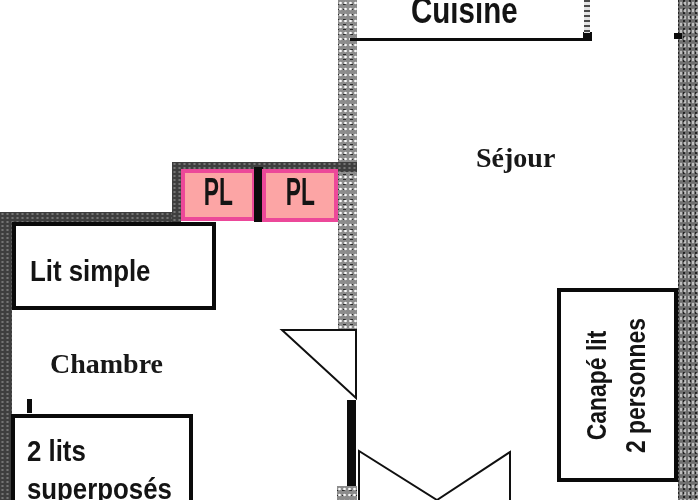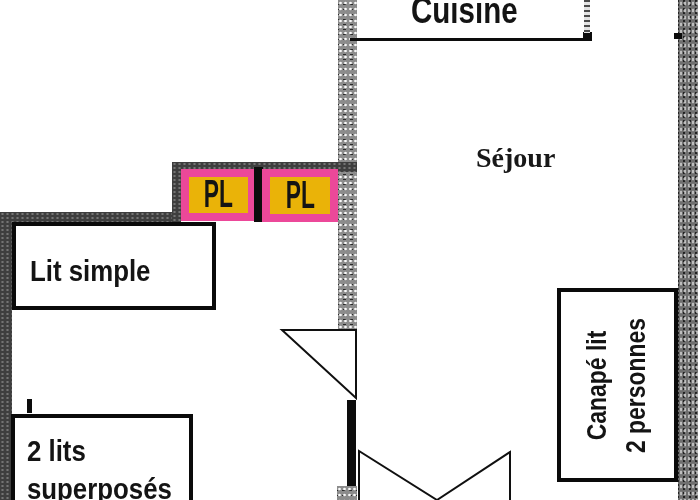--- a/index.html
+++ b/index.html
@@ -29,22 +29,22 @@
       radial-gradient(rgba(15,15,15,.8) 1px, transparent 1.3px);
     background-size:4px 7px,6px 4px;
     background-position:1px 0,3px 3px;
   }
   .blackfill{background:#0c0c0c;}
   
   .box{
     position:absolute;background:#fff;border:4px solid #0a0a0a;box-sizing:border-box;
   }
   .thinbox{
-    position:absolute;background:#eab308;border:8px solid #ec4899;box-sizing:border-box;
-    display:flex;align-items:flex-end;justify-content:center;
+    position:absolute;background:#fca5a5;border:4px solid #ec4899;box-sizing:border-box;
+    display:flex;align-items:flex-start;justify-content:center;
   }
   
   .lbl-bold{font-weight:bold;color:#141414;white-space:nowrap;}
   .lbl-serif{
     font-family:"Liberation Serif","DejaVu Serif",serif;
     font-weight:bold;color:#181818;white-space:nowrap;
   }
   .cond{display:inline-block;transform:scaleX(.82);transform-origin:left center;}
   .cond-c{display:inline-block;transform:scaleX(.6);transform-origin:center center;}
   .pl-text{font-size:38px;line-height:38px;}
@@ -93,20 +93,21 @@
   <svg class="abs" style="left:0;top:0;" width="700" height="500" viewBox="0 0 700 500">
     <polygon points="282,330 356,330 356,398" fill="#ffffff" stroke="#101010" stroke-width="2"></polygon>
     <path d="M359,500 L359,451 L437,500" fill="#ffffff" stroke="#101010" stroke-width="2"></path>
     <path d="M437,500 L510,452 L510,500" fill="#ffffff" stroke="#101010" stroke-width="2"></path>
   </svg>
 
   <div class="abs lbl-bold cuisine-text" style="left:411px;top:-7px;">
     <span class="cond">Cuisine</span>
   </div>
   <div class="abs lbl-serif" style="left:476px;top:142px;font-size:28px;">Séjour</div>
+  <div class="abs lbl-serif" style="left:50px;top:348px;font-size:28px;">Chambre</div>
 
   <div class="box" style="left:12px;top:222px;width:204px;height:88px;">
     <div class="abs lbl-bold bed-text" style="left:14px;top:26px;">
       <span class="cond" style="transform:scaleX(.86);">Lit simple</span>
     </div>
   </div>
 
   <div class="box" style="left:11px;top:414px;width:182px;height:96px;">
     <div class="abs lbl-bold bed-text" style="left:12px;top:14px;">
       <span class="cond" style="transform:scaleX(.86);">2 lits</span><br>

